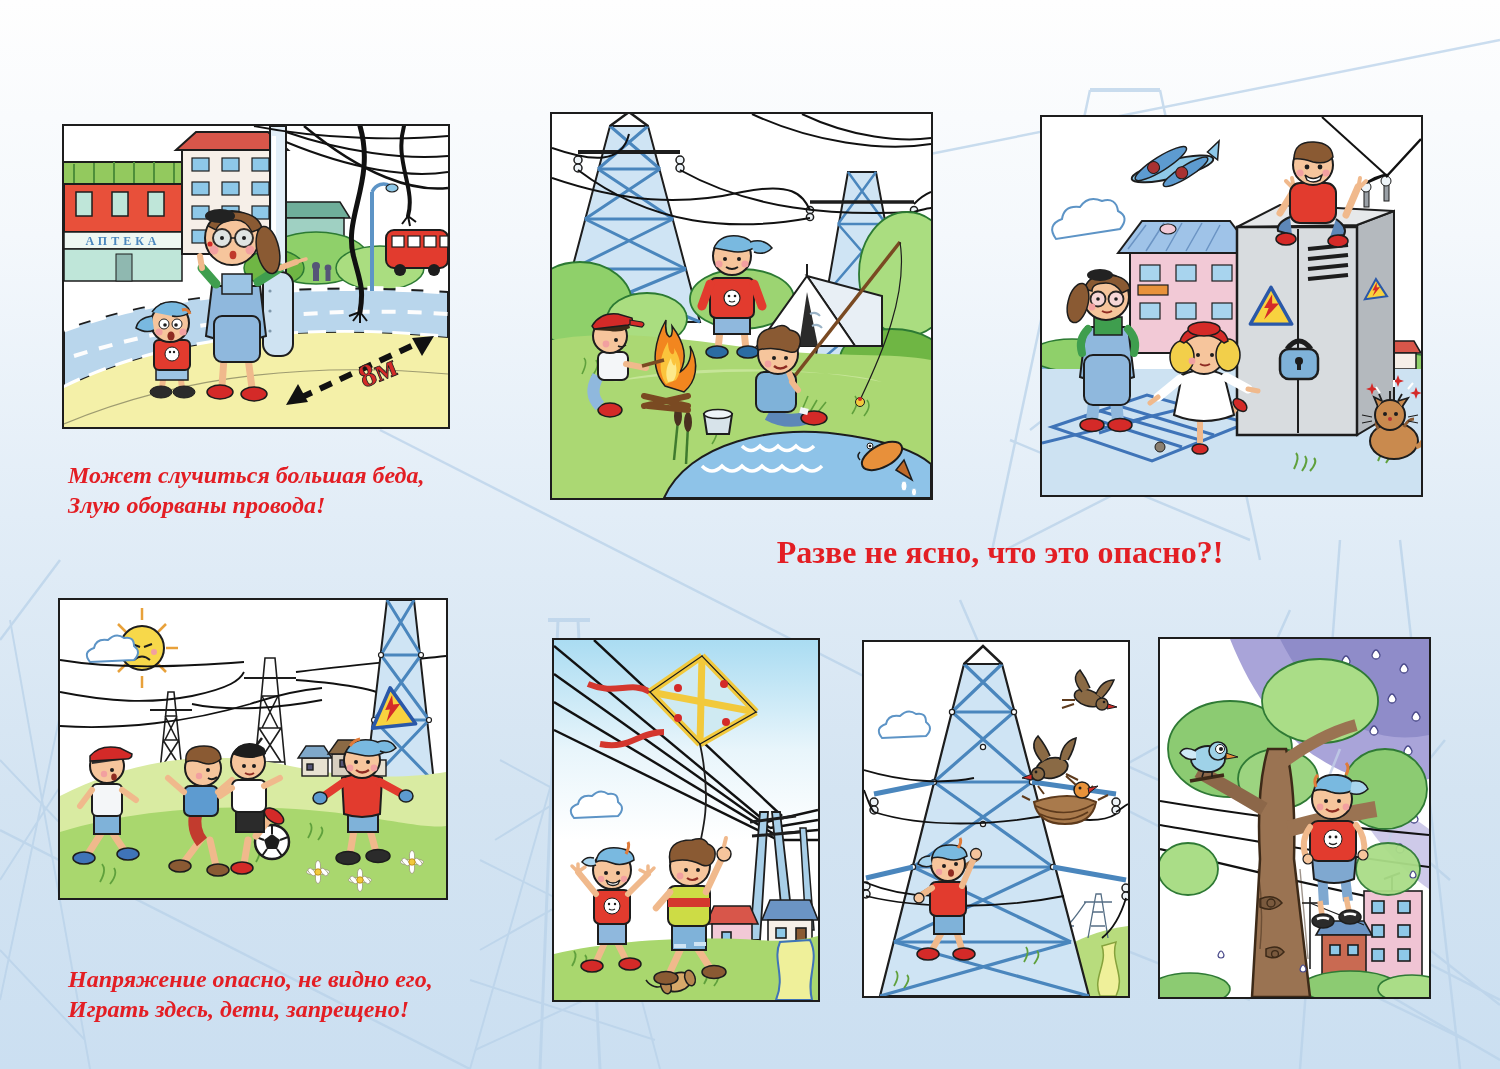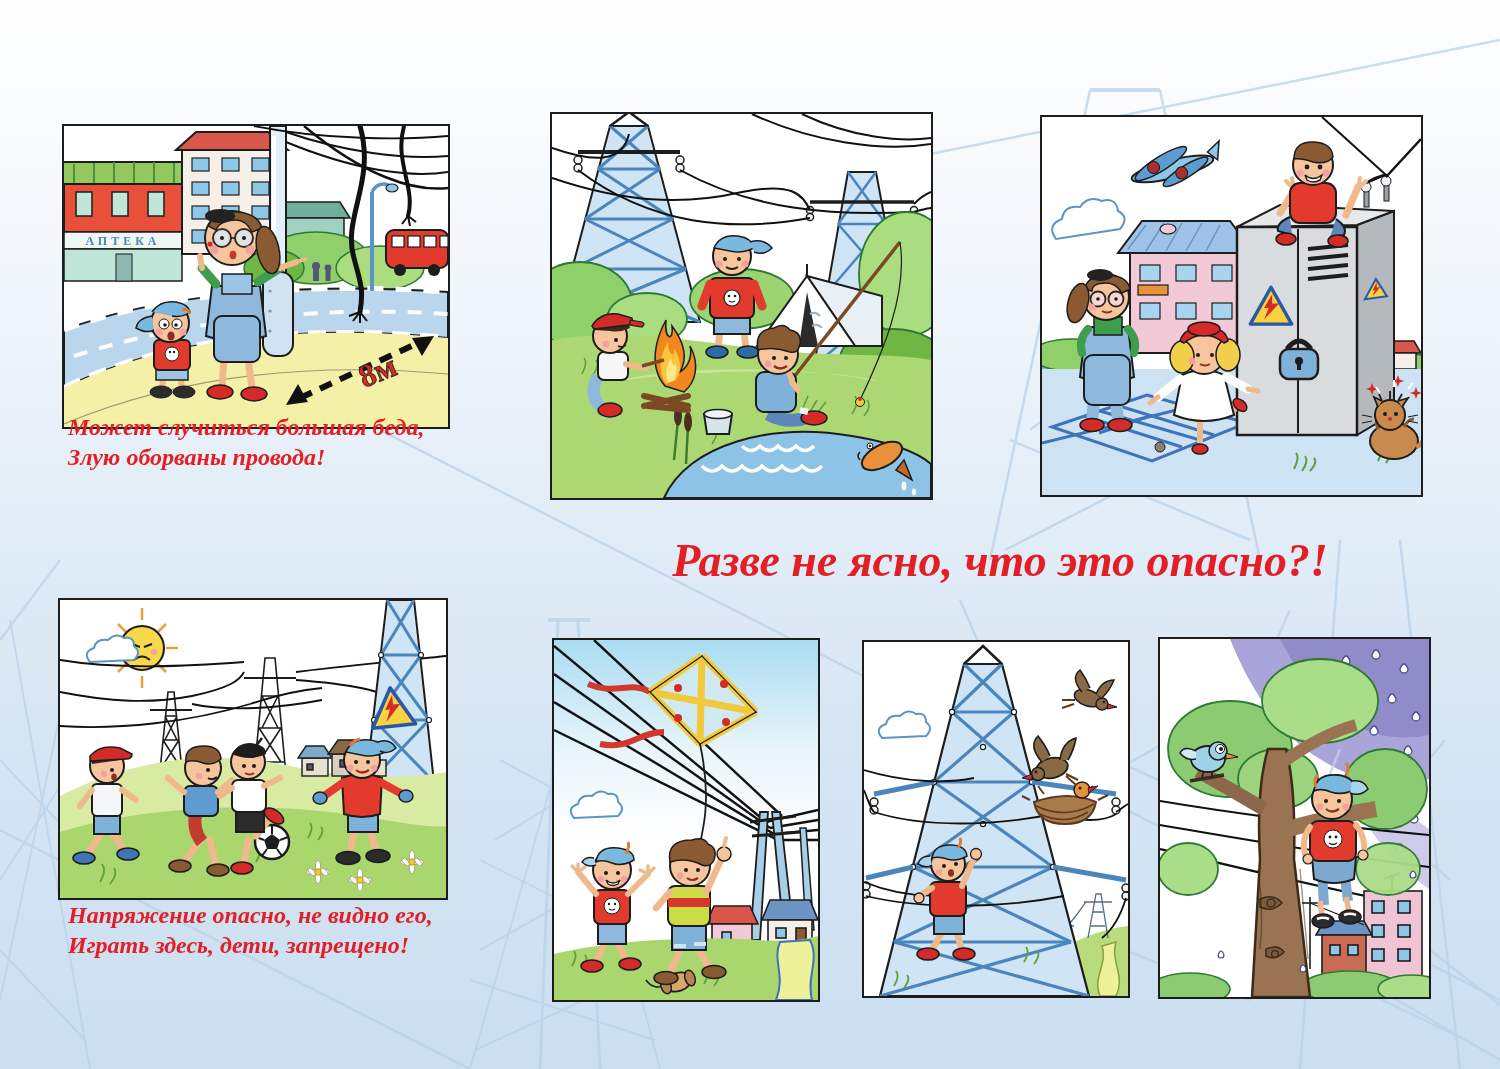--- a/index.html
+++ b/index.html
@@ -5,22 +5,22 @@
   html,body{margin:0;padding:0;}
   body{width:1500px;height:1069px;overflow:hidden;
        font-family:"Liberation Serif","DejaVu Serif",serif;}
   .poster{position:relative;width:1500px;height:1069px;
           background:linear-gradient(180deg,#fefefe 0%,#f4f8fc 22%,#e2edf7 48%,#d4e4f2 74%,#cbdff1 100%);padding-left:8px;}
   .watermark{position:absolute;left:0;top:0;z-index:0;}
   .panel{position:absolute;background:#fff;border:2px solid #1d1d1d;box-sizing:border-box;z-index:1;}
   .panel svg{display:block;}
   .poem{position:absolute;z-index:2;color:#e31e24;font-weight:bold;font-style:italic;
         font-size:24px;line-height:30px;white-space:nowrap;}
-  .headline{position:absolute;z-index:2;color:#e31e24;font-weight:bold;font-style:italic;
-        font-size:46px;text-align:center;white-space:nowrap;}
+  .headline{position:absolute;z-index:2;color:#e31e24;font-weight:bold;
+        font-size:32px;text-align:center;white-space:nowrap;}
 </style>
 </head>
 <body>
 
 <svg width="0" height="0" style="position:absolute" aria-hidden="true">
   <defs>
     <g id="warn">
       <polygon points="20,2 38,34 2,34" fill="#f8d23f" stroke="#2a58a8" stroke-width="3" stroke-linejoin="round"></polygon>
       <polygon points="21,8 14,20 18,20 14,30 27,16 21,16" fill="#d42a28"></polygon>
     </g>
@@ -222,21 +222,21 @@
           <circle cx="113" cy="198" r="5" fill="#fff" stroke="#1d1d1d"></circle>
         <circle cx="101" cy="199" r="1.8" fill="#1d1d1d"></circle>
           <circle cx="112" cy="199" r="1.8" fill="#1d1d1d"></circle>
         <ellipse cx="107" cy="210" rx="3.6" ry="4.6" fill="#8e2b22"></ellipse>
         <circle cx="95" cy="206" r="3.6" fill="#f2a0a0"></circle>
           <circle cx="119" cy="206" r="3.6" fill="#f2a0a0"></circle>
       </g>
     </svg>
   </div>
 
-  <div class="poem" style="left:68px;top:412px">
+  <div class="poem" style="left:68px;top:460px">
     <div>Может случиться большая беда,</div>
     <div>Злую оборваны провода!</div>
   </div>
 
   <div class="panel" style="left:550px;top:112px;width:383px;height:388px">
     <svg width="379" height="384" viewBox="0 0 379 384">
 
       <g>
         <polygon points="58,12 96,12 148,208 6,208" fill="#cfe4f4" stroke="#1d1d1d" stroke-width="2"></polygon>
         <g stroke="#4a86bd" stroke-width="3" fill="none">
@@ -701,21 +701,21 @@
         <path d="M290,146 q4,-6 10,-7" stroke="#e07b39" stroke-width="3" fill="none"></path>
         <circle cx="296" cy="162" r="2" fill="#1d1d1d"></circle>
           <circle cx="308" cy="162" r="2" fill="#1d1d1d"></circle>
         <path d="M296,170 q6,5 13,0" stroke="#8e2b22" stroke-width="2.2" fill="none"></path>
         <circle cx="290" cy="168" r="3.4" fill="#f2a0a0"></circle>
           <circle cx="314" cy="168" r="3.4" fill="#f2a0a0"></circle>
       </g>
     </svg>
   </div>
 
-  <div class="poem" style="left:68px;top:900px">
+  <div class="poem" style="left:68px;top:964px">
     <div>Напряжение опасно, не видно его,</div>
     <div>Играть здесь, дети, запрещено!</div>
   </div>
 
   <div class="panel" style="left:552px;top:638px;width:268px;height:364px">
     <svg width="264" height="360" viewBox="0 0 264 360">
       <defs>
         <linearGradient id="skyg" x1="0" y1="0" x2="0" y2="1">
           <stop offset="0" stop-color="#aadcf2"></stop>
             <stop offset="0.55" stop-color="#e8f5fb"></stop>

